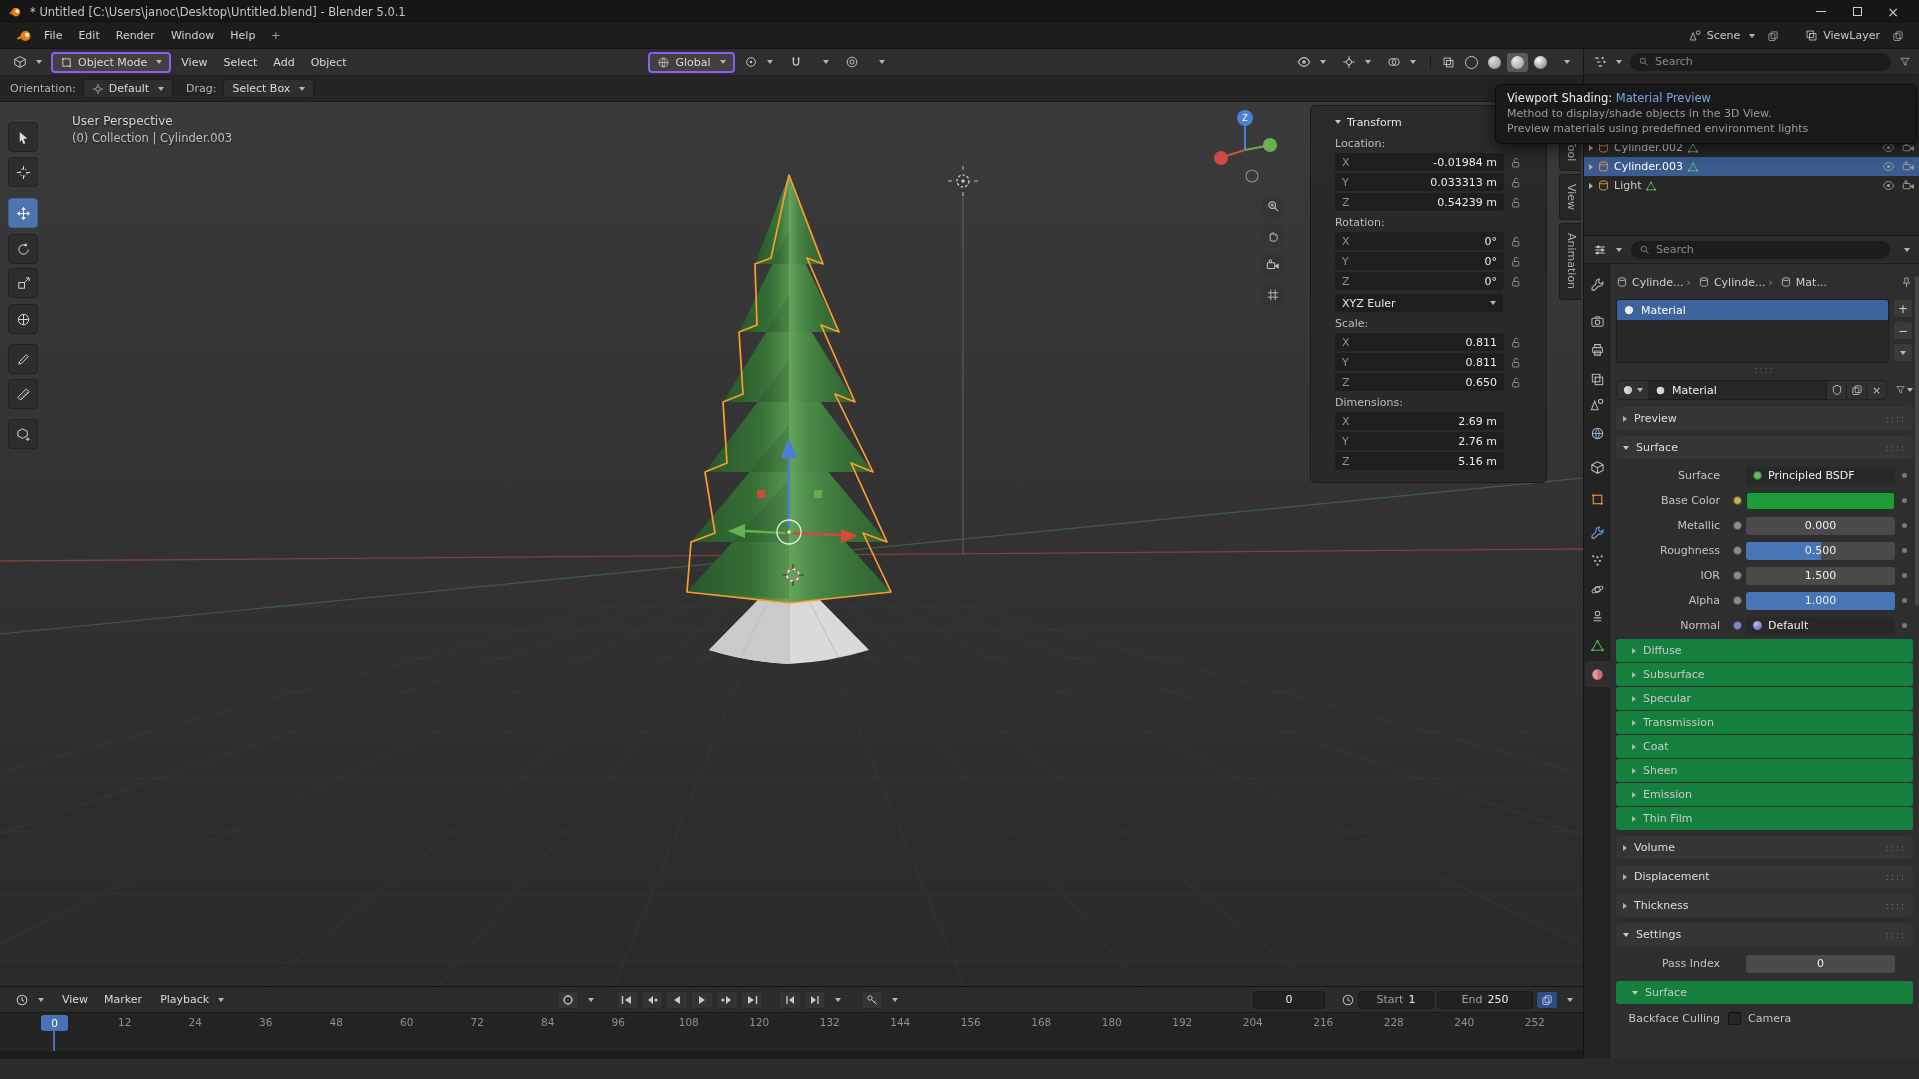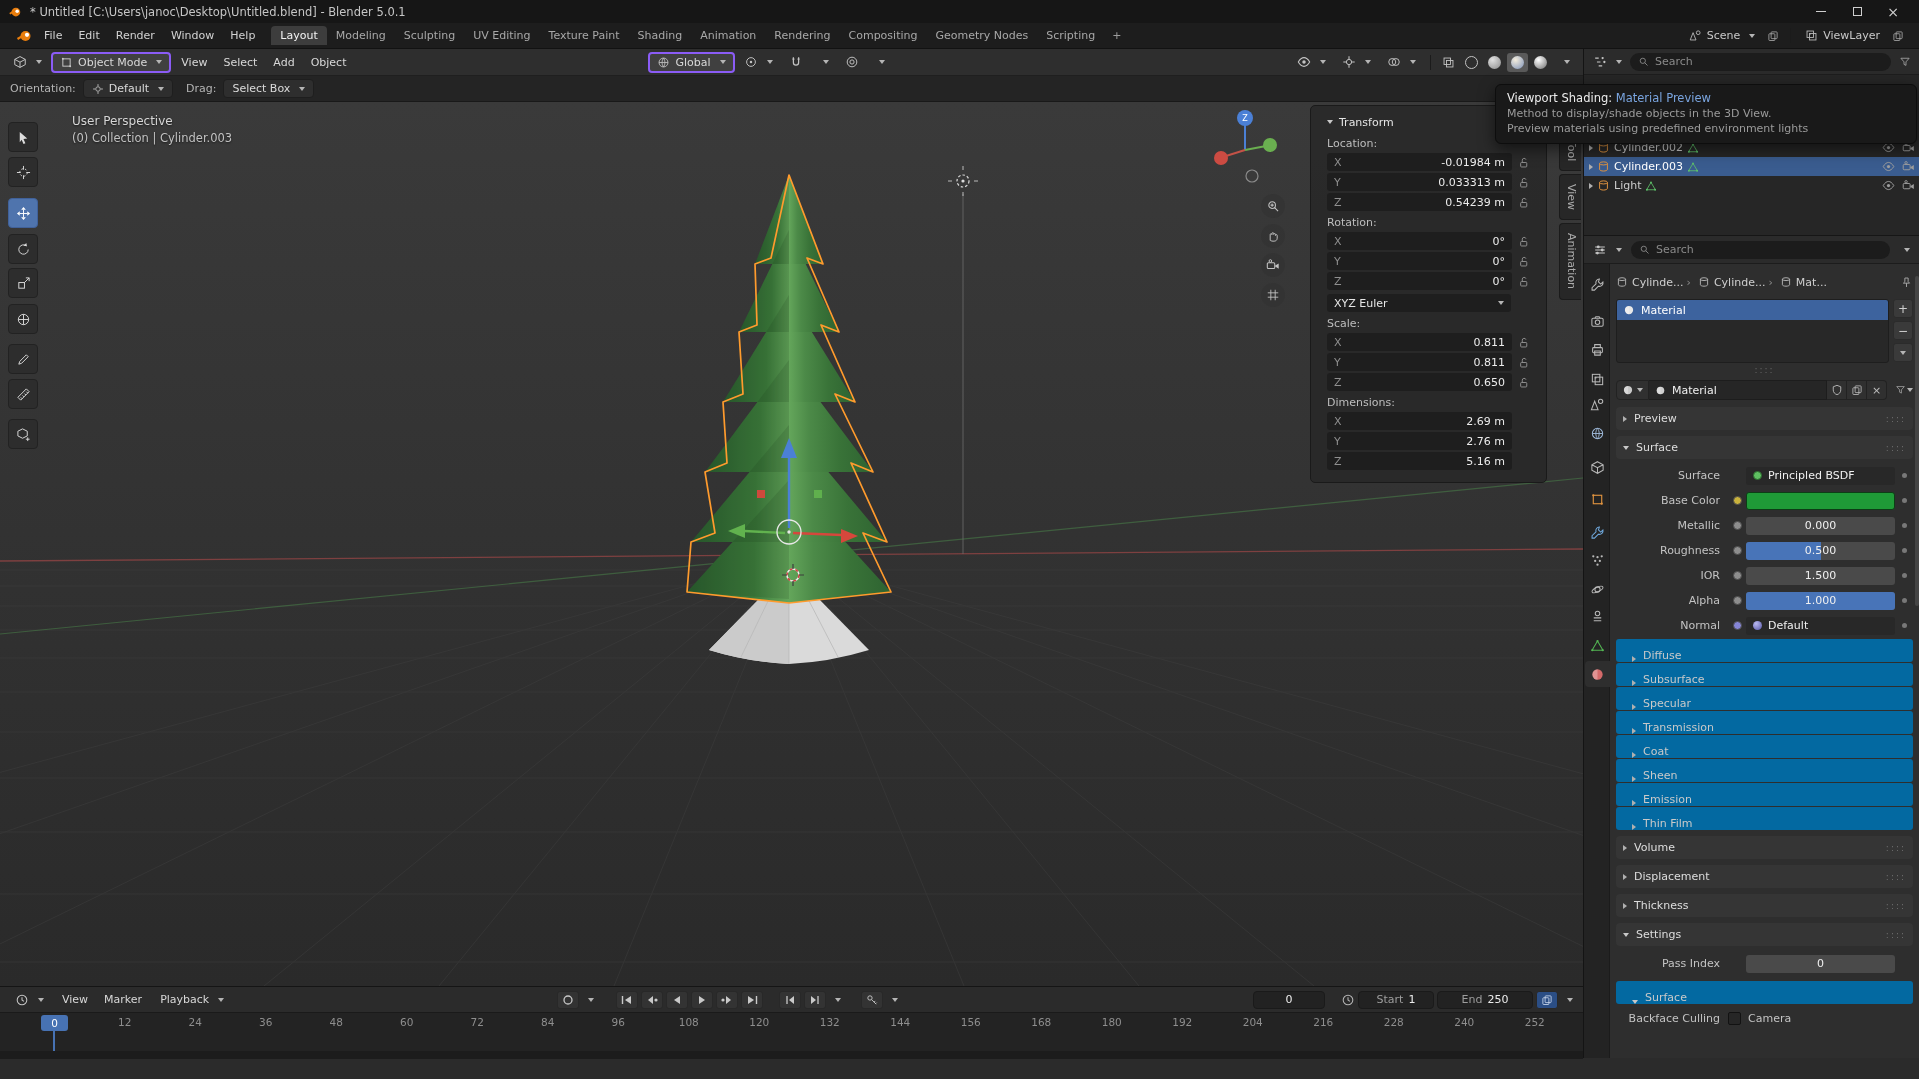--- a/index.html
+++ b/index.html
@@ -45,21 +45,21 @@
 .ts-field{display:flex;align-items:center;gap:5px;background:#2e2e2e;border:1px solid #1e1e1e;border-radius:4px;padding:2px 8px;color:#dadada}
 
 #viewport{position:absolute;left:0;top:102px;width:1583px;height:884px;background:#2e2e2e;overflow:hidden}
 #vp-text{position:absolute;left:72px;top:12px;color:#d6d6d6;font-size:12px;text-shadow:0 1px 2px rgba(0,0,0,.55)}
 #vp-text .sub{color:#c2c2c2;font-size:11.5px;margin-top:3px}
 #vp-toolbar{position:absolute;left:8px;top:20px;width:32px}
 .tool-btn{position:absolute;left:0;width:30px;height:30px;background:rgba(44,44,44,.92);border:1px solid #222;border-radius:4px;display:flex;align-items:center;justify-content:center}
 .tool-btn.active{background:#4f74ad;border-color:#40619a}
 .nav-btn{position:absolute;width:24px;height:24px;border-radius:50%;background:rgba(50,50,50,.55);display:flex;align-items:center;justify-content:center;color:#c2c2c2}
 
-#n-panel{position:absolute;left:1310px;top:3px;width:237px;background:rgba(41,41,41,.97);border:1px solid #1a1a1a;border-radius:5px;padding:6px 16px 10px}
+#n-panel{position:absolute;left:1310px;top:3px;width:237px;background:rgba(41,41,41,.97);border:1px solid #1a1a1a;border-radius:5px;padding:6px 24px 10px}
 .np-title{display:flex;align-items:center;gap:6px;color:#e4e4e4;height:20px}
 .np-group-label{color:#bdbdbd;margin:5px 0 3px}
 .np-row{display:flex;align-items:center;gap:5px;margin-bottom:2px}
 .np-field{flex:1;background:#1e1e1e;border-radius:3px;height:18px;display:flex;align-items:center;padding:0 7px}
 .np-axis{color:#8f8f8f;width:12px;flex:none}
 .np-val{margin-left:auto;color:#ececec}
 .np-select{background:#1e1e1e;border-radius:3px;height:18px;display:flex;align-items:center;padding:0 7px;color:#e6e6e6;margin:4px 19px 4px 0}
 .np-select .caret{margin-left:auto}
 #np-tabs{position:absolute;left:1559px;top:28px;width:22px;display:flex;flex-direction:column;gap:3px}
 .np-tab{writing-mode:vertical-rl;background:#272727;color:#ababab;padding:9px 3px;border-radius:4px 0 0 4px;border:1px solid #1b1b1b;border-right:none;font-size:11px;text-align:center}
@@ -103,21 +103,21 @@
 .sq-btn{width:20px;height:19px;background:#3a3a3a;border:1px solid #2b2b2b;border-radius:3px;display:flex;align-items:center;justify-content:center;color:#cfcfcf;font-size:12px}
 .grip-row{text-align:center;color:#686868;letter-spacing:2px;font-size:9px;height:12px;margin-top:2px}
 .db-row{display:flex;align-items:center;gap:0;margin-top:2px;height:22px}
 .db-browse{display:flex;align-items:center;gap:3px;background:#303030;border:1px solid #222;border-radius:4px 0 0 4px;height:20px;padding:0 5px}
 .db-name{flex:1;display:flex;align-items:center;gap:6px;background:#262626;border:1px solid #1d1d1d;border-left:none;height:20px;padding:0 6px;color:#f0f0f0}
 .db-btn{width:20px;height:20px;background:#303030;border:1px solid #222;border-left:none;display:flex;align-items:center;justify-content:center;color:#bdbdbd}
 .db-btn.last{border-radius:0 4px 4px 0}
 .db-gap{width:8px}
 .panel-hdr{height:23px;display:flex;align-items:center;gap:7px;background:#353535;border-radius:4px;margin-top:6px;padding:0 7px;color:#dedede}
 .panel-hdr .grip{margin-left:auto;color:#6d6d6d;letter-spacing:2px;font-size:9px}
-.subpanel-hdr{height:23px;display:flex;align-items:flex-end;gap:7px;background:#0369a1;border-radius:3px;margin-top:1px;padding:0 7px 0 16px;color:#c9c9c9}
+.subpanel-hdr{height:23px;display:flex;align-items:center;gap:7px;background:#15803d;border-radius:3px;margin-top:1px;padding:0 7px 0 16px;color:#c9c9c9}
 .prop-row{display:grid;grid-template-columns:112px 18px 1fr 18px;align-items:center;height:25px}
 .prop-label{text-align:right;color:#c3c3c3;padding-right:8px}
 .socket{width:9px;height:9px;border-radius:50%;background:#8d8d8d;border:1px solid #4c4c4c;justify-self:center}
 .socket.yellow{background:#c9b23c}
 .socket.purple{background:#8585d6}
 .widget{height:18px;border-radius:3px;display:flex;align-items:center;justify-content:center;color:#f0f0f0;background:#4a4a4a;position:relative;overflow:hidden}
 .widget.flat{background:#282828;justify-content:flex-start;padding:0 7px;gap:6px}
 .widget .fillbar{position:absolute;left:0;top:0;bottom:0;background:#4874b8}
 .widget .wtext{position:relative;z-index:1}
 .node-dot{width:9px;height:9px;border-radius:50%;background:#5fbf62;border:1px solid #2c6b2e;flex:none}
@@ -321,34 +321,20 @@
         <circle cx="11" cy="6.8" r="2.1" fill="#fff"></circle>
         <path d="M1.5 11l6-3.6" stroke="#e87d0d" stroke-width="2.2"></path>
       </svg>
     <div class="flex">
 
     <div class="menu-item">File</div>
         <div class="menu-item">Edit</div>
         <div class="menu-item">Render</div>
         <div class="menu-item">Window</div>
         <div class="menu-item">Help</div>
-      </div>
-    <div class="ws-tabs">
-
-    <div class="ws-tab active">Layout</div>
-        <div class="ws-tab">Modeling</div>
-        <div class="ws-tab">Sculpting</div>
-        <div class="ws-tab">UV Editing</div>
-        <div class="ws-tab">Texture Paint</div>
-        <div class="ws-tab">Shading</div>
-        <div class="ws-tab">Animation</div>
-        <div class="ws-tab">Rendering</div>
-        <div class="ws-tab">Compositing</div>
-        <div class="ws-tab">Geometry Nodes</div>
-        <div class="ws-tab">Scripting</div>
       </div>
     <div class="menu-item" style="color:#9d9d9d">+</div>
     <div class="topbar-right">
       <div class="id-chip">
         <svg class="ic" width="13" height="13" style="color:#b9b9b9">
             <use href="#i-scene"></use>
           </svg>
         <span>Scene</span>
         <span class="caret"></span>
       </div>

